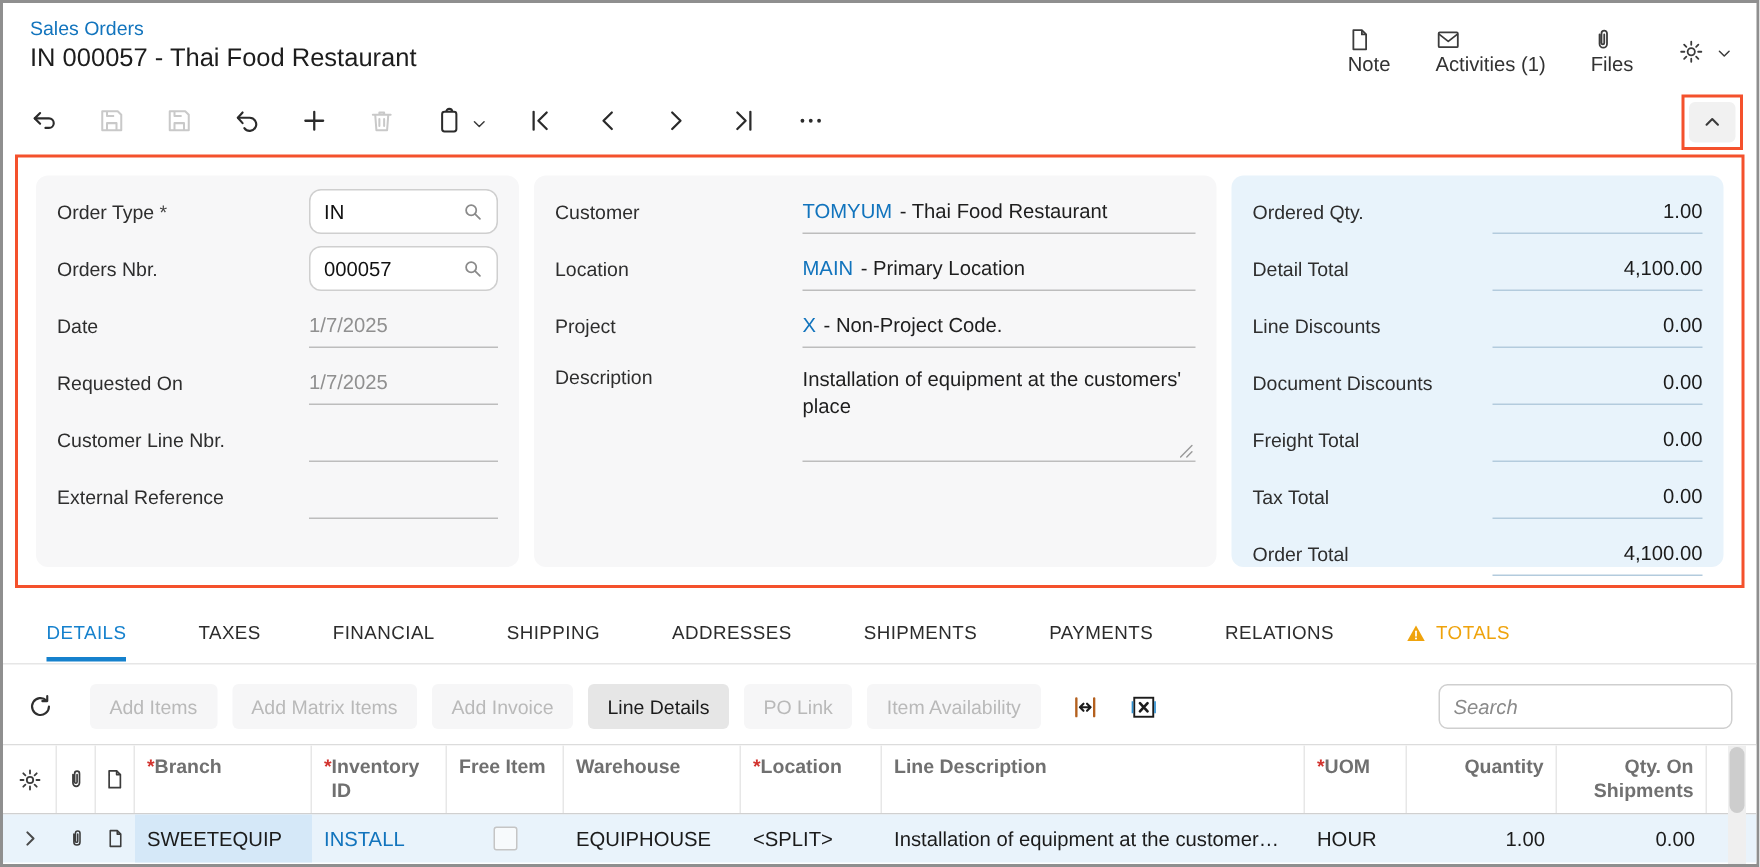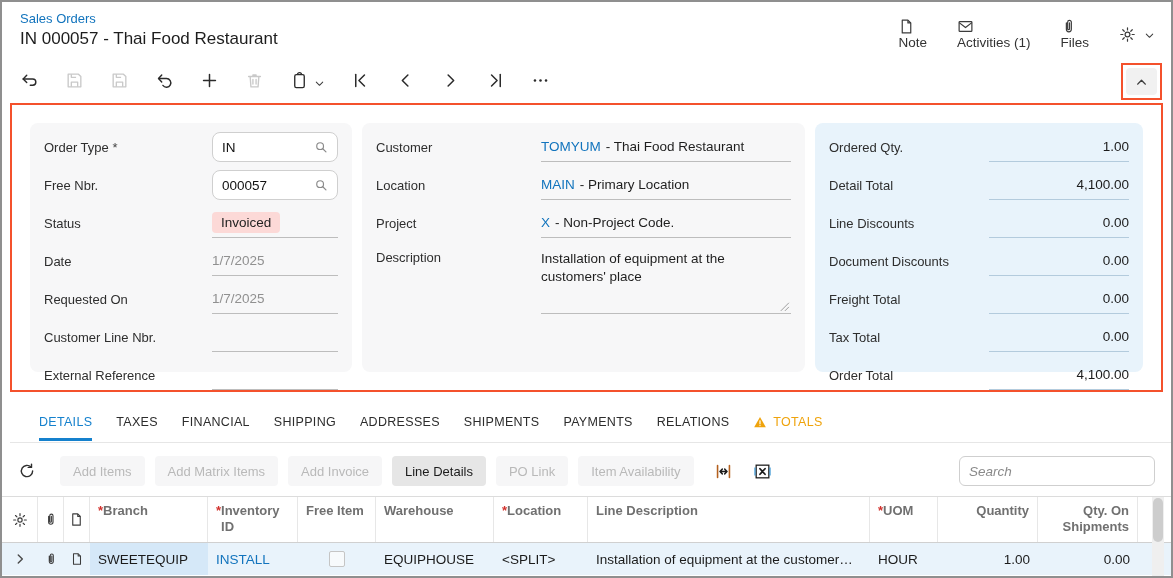--- a/index.html
+++ b/index.html
@@ -28,21 +28,21 @@
   .tbtn{width:19px;height:19px;color:#2b2b2b;cursor:pointer;display:flex;align-items:center;}
   .tbtn svg{width:100%;height:100%;}
   .tbtn.disabled{color:#c9c9c9;cursor:default;}
   .tbtn-group{display:flex;align-items:center;gap:5px;cursor:pointer;color:#2b2b2b;}
 
   .collapse-anno{position:absolute;right:9px;top:61px;width:41px;height:37px;border:2px solid var(--accent-orange);display:flex;align-items:center;justify-content:center;background:#fff;}
   .collapse-btn{width:31px;height:27px;background:#f1f1f1;border-radius:4px;display:flex;align-items:center;justify-content:center;cursor:pointer;color:#222;}
   .collapse-btn svg{width:13px;height:13px;}
 
   
-  .form-region{position:absolute;left:8px;right:8px;top:101px;height:289px;border:2px solid var(--accent-orange);background:#fff;display:flex;gap:10px;padding:18px;}
+  .form-region{position:absolute;left:8px;right:8px;top:101px;height:289px;border:2px solid var(--accent-orange);background:#fff;display:flex;gap:10px;padding:12px;}
   .panel{background:#f7f7f8;border-radius:8px;padding:5px 14px;}
   .panel-left{width:322px;}
   .panel-mid{flex:1;}
   .panel-right{width:328px;background:#e8f3fb;}
   .frow{display:flex;align-items:center;height:38px;font-size:13px;color:#2e2e2e;}
   .flabel{width:168px;flex:0 0 auto;}
   .flabel.required::after{content:" *";color:#444;}
   .mid .flabel{width:165px;}
   .lookup{flex:1;height:30px;background:#fff;border:1px solid #cfcfcf;border-radius:8px;display:flex;align-items:center;padding:0 9px;font-size:13.5px;color:#111;}
   .lookup .val{flex:1;}
@@ -52,21 +52,21 @@
   .badge{background:var(--status-pink-bg);color:#222;border-radius:4px;padding:3px 9px;font-size:13.5px;}
   .link{color:var(--link-blue);text-decoration:none;cursor:pointer;}
   .pair{display:flex;gap:5px;align-items:baseline;}
   .frow.desc{height:auto;align-items:flex-start;padding-top:8px;}
   .desc-box{flex:1;position:relative;border-bottom:1px solid #bdbdbd;min-height:64px;font-size:13.5px;color:#1e1e1e;line-height:1.35;padding-bottom:26px;}
   .resize-handle{position:absolute;right:1px;bottom:3px;width:11px;height:11px;color:#9a9a9a;}
   .tval{flex:1;height:30px;line-height:30px;border-bottom:1px solid #b3cbdd;text-align:right;font-size:13.5px;color:#1b1b1b;}
   .panel-right .flabel{width:160px;}
 
   
-  .tabs-bar{position:absolute;left:8px;right:0;top:407px;height:34px;display:flex;align-items:flex-start;gap:24px;padding:6px 0 0 29px;border-bottom:1px solid #e6e6e6;}
+  .tabs-bar{position:absolute;left:0;right:0;top:407px;height:34px;display:flex;align-items:flex-start;gap:48px;padding:6px 0 0 29px;border-bottom:1px solid #e6e6e6;}
   .tab{font-size:12.5px;color:#2c2c2c;letter-spacing:.3px;cursor:pointer;padding-bottom:9px;display:flex;align-items:center;gap:6px;}
   .tab.active{color:var(--tab-active);border-bottom:3px solid var(--tab-active);}
   .tab.warn{color:var(--warning-amber);}
   .warn-ic{width:14px;height:14px;}
 
   
   .grid-toolbar{position:absolute;left:0;right:0;top:446px;height:46px;display:flex;align-items:center;padding:0 16px;gap:10px;}
   .refresh{width:18px;height:18px;color:#2f2f2f;cursor:pointer;margin-right:14px;}
   .gbtn{height:30px;padding:0 13px;border:none;border-radius:4px;background:#f6f6f7;color:#b9b9b9;font-size:13px;font-family:inherit;cursor:default;white-space:nowrap;}
   .gbtn.on{background:#e6e6e6;color:#1b1b1b;cursor:pointer;}
@@ -225,34 +225,28 @@
         <span class="flabel required">Order Type</span>
         <span class="lookup">
           <span class="val">IN</span>
           <span class="mag"><svg viewBox="0 0 24 24" fill="none" stroke="currentColor" stroke-width="2" stroke-linecap="round">
                 <circle cx="10.5" cy="10.5" r="5.8"></circle>
                 <path d="M15 15l5.5 5.5"></path>
               </svg></span>
         </span>
       </div>
       <div class="frow">
-        <span class="flabel">Free Nbr.</span>
+        <span class="flabel">Orders Nbr.</span>
         <span class="lookup">
           <span class="val">000057</span>
           <span class="mag"><svg viewBox="0 0 24 24" fill="none" stroke="currentColor" stroke-width="2" stroke-linecap="round">
                 <circle cx="10.5" cy="10.5" r="5.8"></circle>
                 <path d="M15 15l5.5 5.5"></path>
               </svg></span>
         </span>
-      </div>
-      <div class="frow">
-        <span class="flabel">Status</span>
-        <span class="uline">
-            <span class="badge">Invoiced</span>
-          </span>
       </div>
       <div class="frow">
         <span class="flabel">Date</span>
         <span class="uline dis">1/7/2025</span>
       </div>
       <div class="frow">
         <span class="flabel">Requested On</span>
         <span class="uline dis">1/7/2025</span>
       </div>
       <div class="frow">

